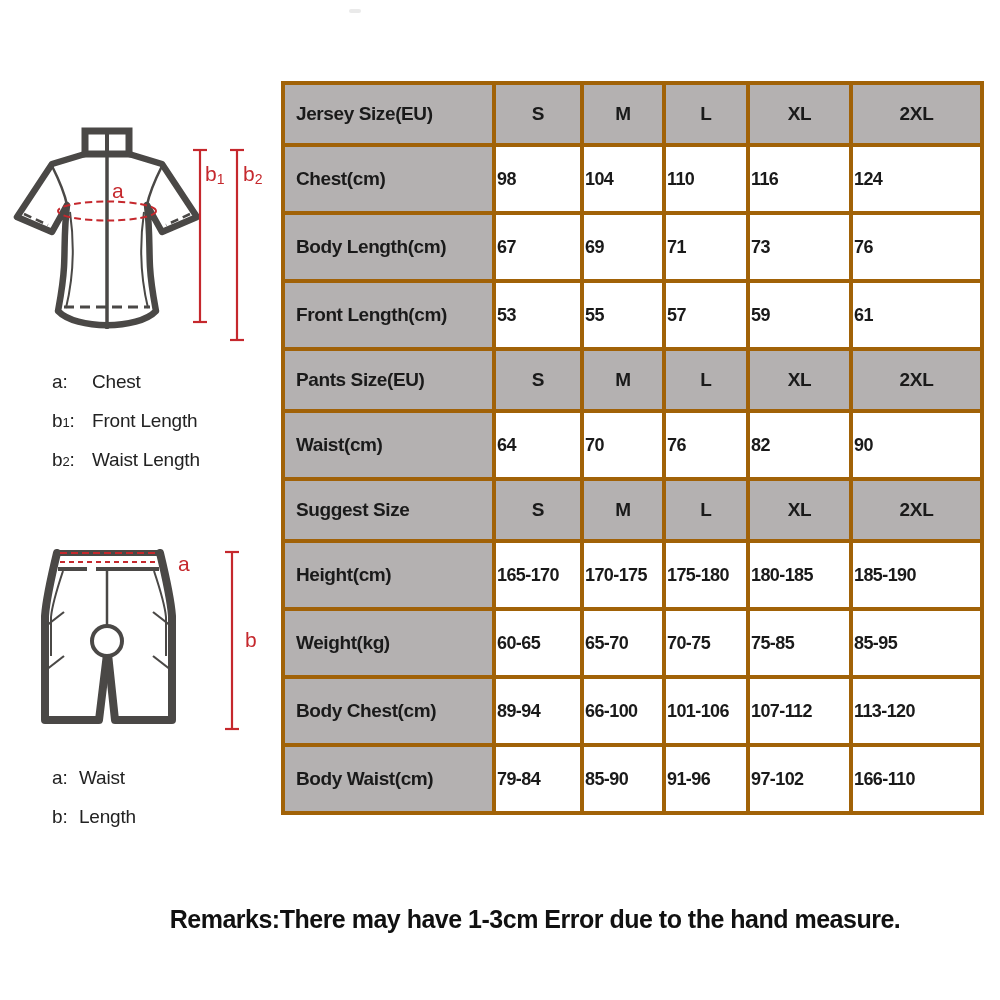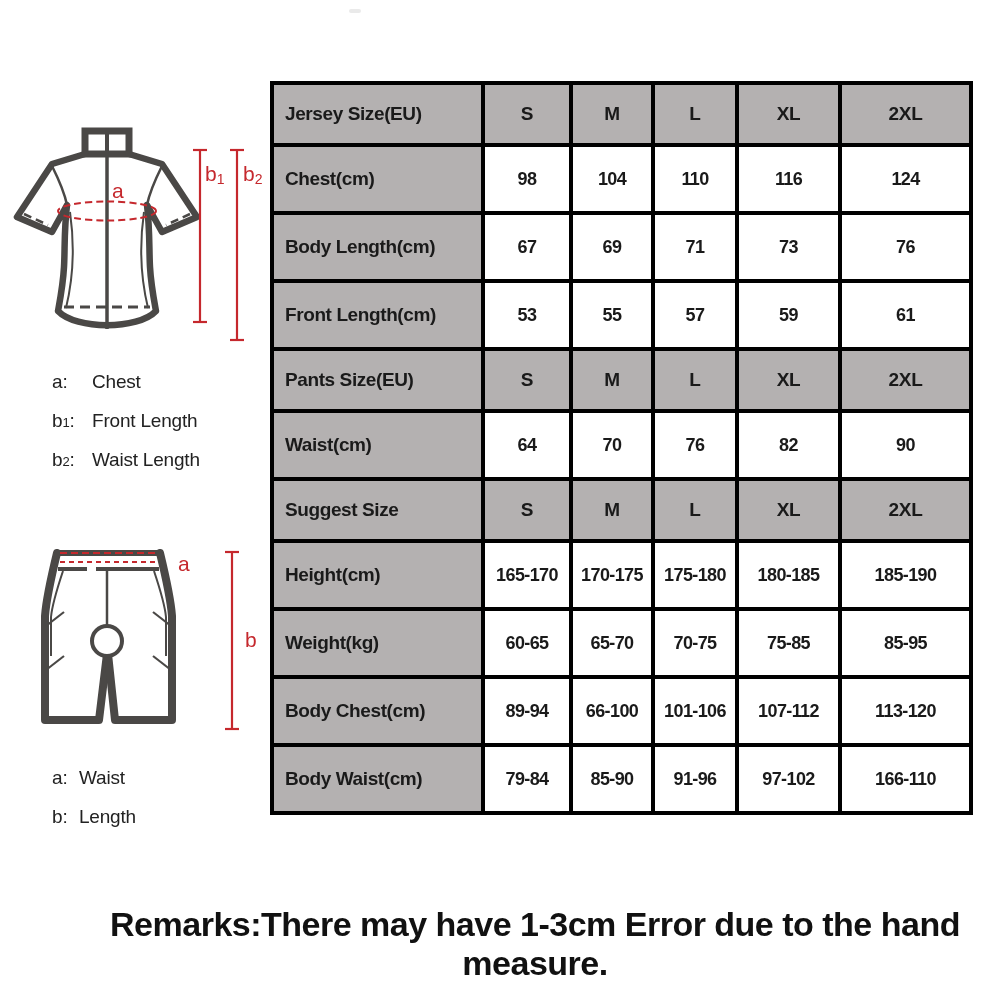--- a/index.html
+++ b/index.html
@@ -4,51 +4,51 @@
 <style>
   html,body{margin:0;padding:0;}
   body{
     width:1000px;height:1000px;background:#ffffff;position:relative;overflow:hidden;
     font-family:"Liberation Sans",sans-serif;color:#1a1a1a;
   }
   .stage{position:absolute;inset:0;}
 
   
   table.size-table{
-    position:absolute;left:270px;top:81px;
+    position:absolute;left:281px;top:81px;
     border-collapse:separate;border-spacing:4px;table-layout:fixed;
-    background:#000000;
+    background:#a16207;
   }
   table.size-table td{vertical-align:middle;overflow:hidden;white-space:nowrap;}
   tr.hrow td{height:56px;}
   tr.drow td{height:62px;}
   td.lab{
     background:#b4b1b1;font-weight:bold;font-size:19px;
     padding:0 4px 0 11px;text-align:left;letter-spacing:-0.4px;
   }
   td.sz{
     background:#b4b1b1;font-weight:bold;font-size:19px;text-align:center;letter-spacing:-0.3px;
   }
   td.val{
-    background:#ffffff;font-weight:bold;font-size:18px;text-align:center;letter-spacing:-0.6px;
+    background:#ffffff;font-weight:bold;font-size:18px;letter-spacing:-0.6px;
   }
 
   
   .fig{position:absolute;}
   .legend{position:absolute;left:52px;font-size:19px;color:#222;letter-spacing:-0.2px;}
   .legend .lrow{height:39px;display:flex;align-items:center;}
   .legend .lk{display:inline-flex;align-items:baseline;}
   .legend .lsub{font-size:13px;}
   .legend .jk{width:40px;flex:none;}
   .legend .sk{width:27px;flex:none;}
 
   
   .remarks{
     position:absolute;top:905px;left:0;right:0;padding-left:70px;
-    text-align:center;font-size:34px;font-weight:bold;letter-spacing:-0.5px;color:#111;
+    text-align:center;font-size:25px;font-weight:bold;letter-spacing:-0.5px;color:#111;
   }
 
   .speck{position:absolute;left:349px;top:9px;width:12px;height:4px;background:#dcdcdc;border-radius:2px;opacity:.6;}
 </style>
 </head>
 <body>
 
 <div class="stage">
 
   <div class="speck"></div>

